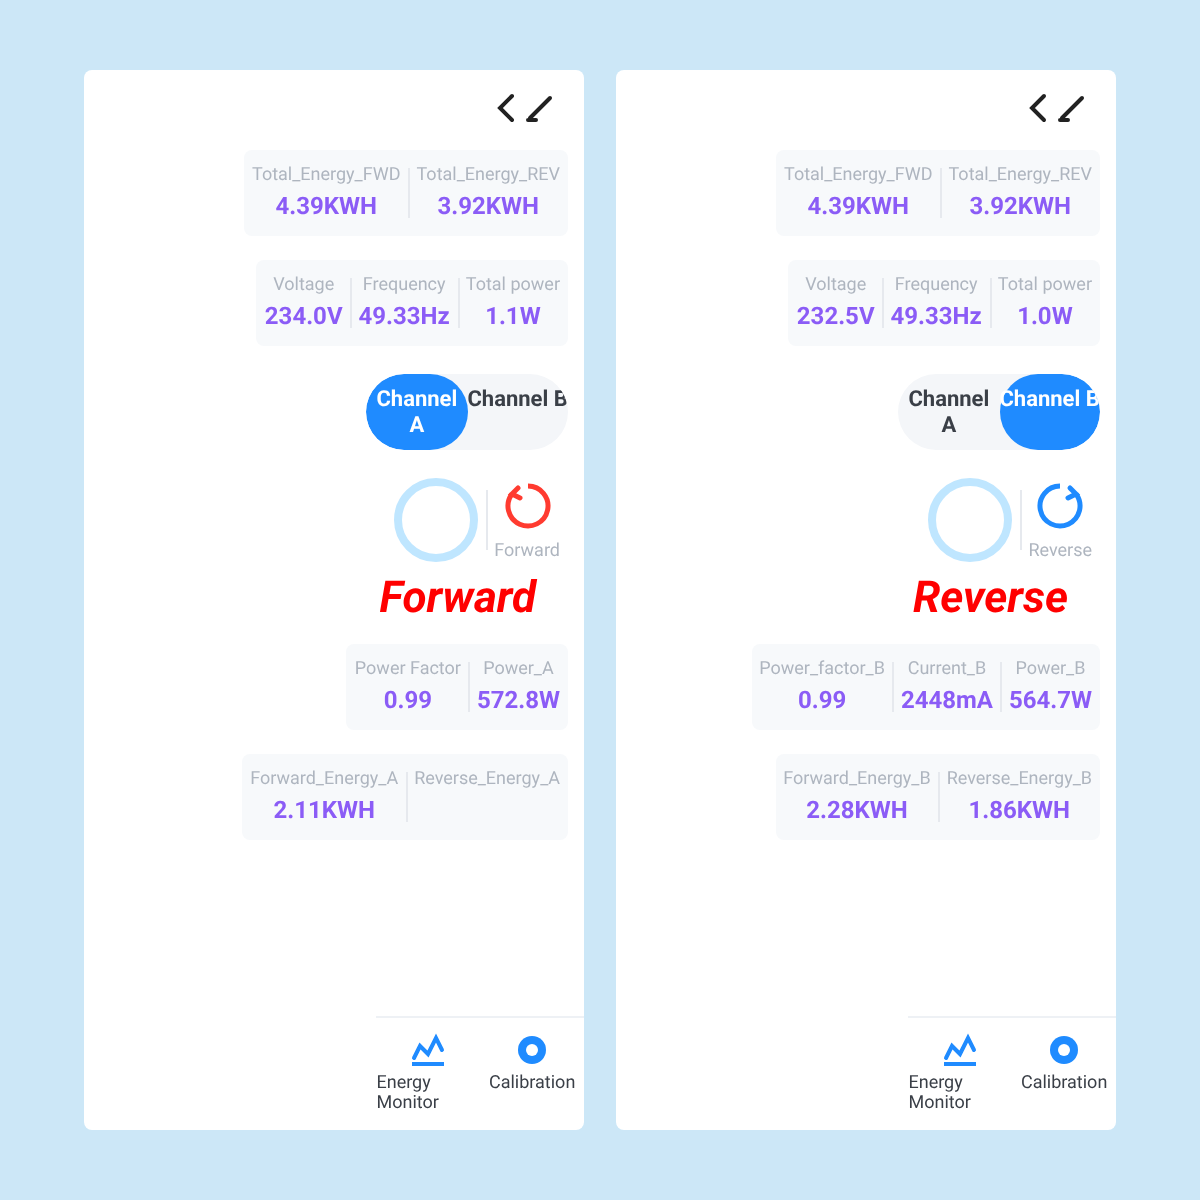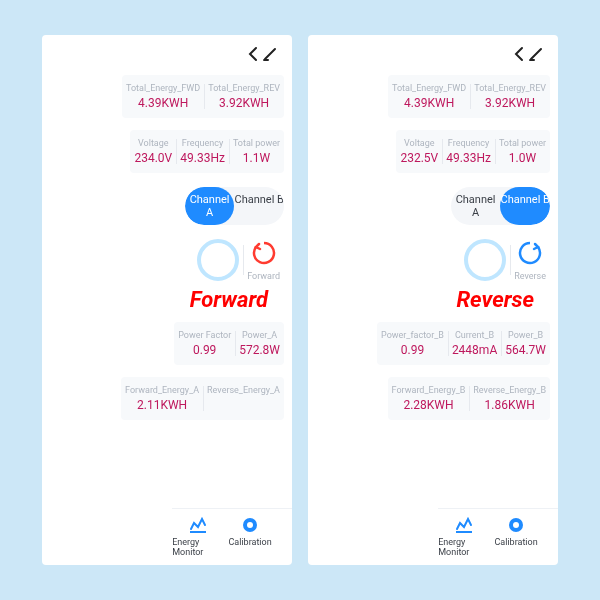--- a/index.html
+++ b/index.html
@@ -53,37 +53,38 @@
     border-left: 1px solid #e6e9ee;
   }
   .label {
     font-size: 9px;
     color: #aeb5bf;
     margin-bottom: 3px;
     white-space: nowrap;
   }
   .value {
     font-size: 12px;
-    color: #be185d;
-    font-weight: 400;
+    color: #8b5cf6;
+    font-weight: 700;
   }
   .tabs {
     display: flex;
     margin: 8px 8px 4px 8px;
     background: #f4f6f9;
     border-radius: 20px;
     overflow: hidden;
   }
   .tab {
     flex: 1;
     text-align: center;
     font-size: 11px;
     padding: 6px 0;
     color: #3a3f47;
     cursor: pointer;
+    font-weight: bold;
   }
   .tab.active {
     background: #1f8bff;
     color: #fff;
     border-radius: 20px;
   }
   .direction-row {
     display: flex;
     margin: 6px 8px;
   }
@@ -119,21 +120,21 @@
     text-align: right;
     padding: 0 24px 2px 0;
     font-style: italic;
     margin-top: -4px;
     margin-bottom: 2px;
   }
   .bottom-nav {
     margin-top: auto;
     display: flex;
     border-top: 1px solid #eef1f5;
-    padding: 6px 16px 8px 0;
+    padding: 6px 0 8px 0;
   }
   .nav-item {
     flex: 1;
     display: flex;
     flex-direction: column;
     align-items: center;
     gap: 2px;
     font-size: 9px;
     color: #3a3f47;
     cursor: pointer;

